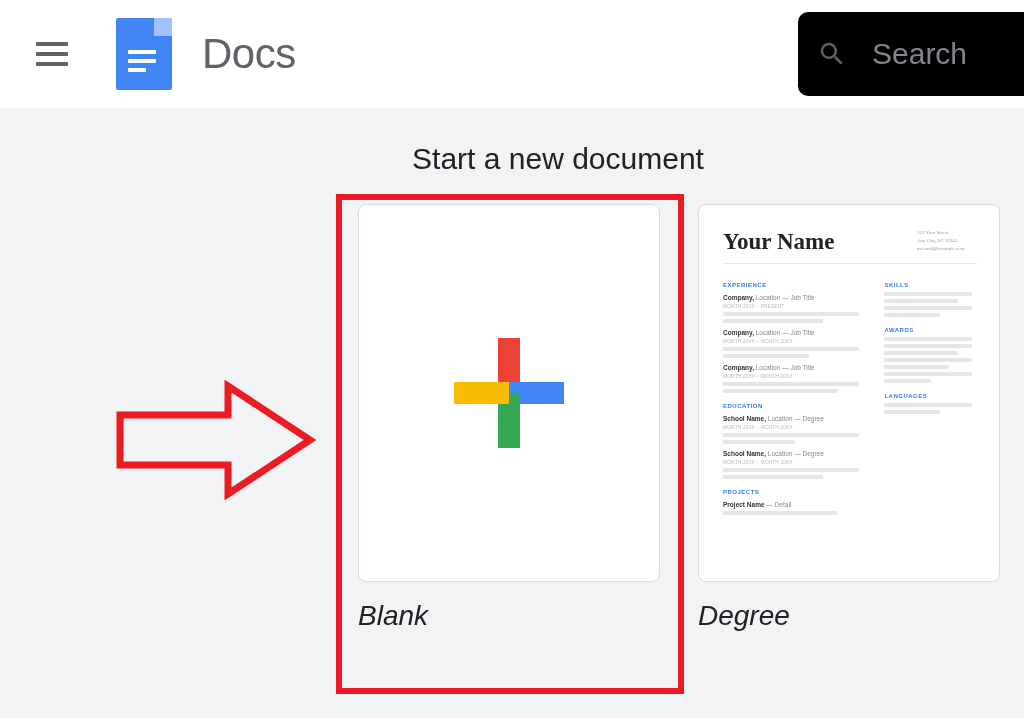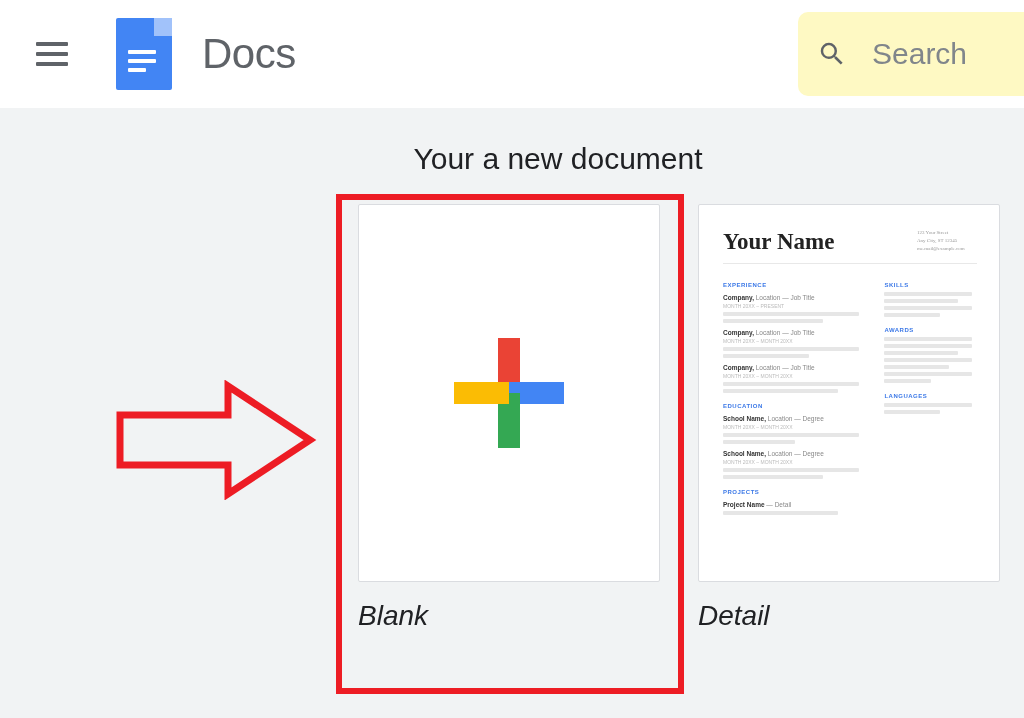--- a/index.html
+++ b/index.html
@@ -71,21 +71,21 @@
     font-weight: 400;
     letter-spacing: -0.5px;
   }
 
   .searchbox {
     position: absolute;
     right: 0;
     top: 12px;
     height: 84px;
     width: 226px;
-    background: #fef9c3;
+    background: #000000;
     border-top-left-radius: 10px;
     border-bottom-left-radius: 10px;
     display: flex;
     align-items: center;
     padding-left: 18px;
     color: #5f6368;
   }
   .searchbox .mag {
     width: 32px; height: 32px; margin-right: 24px;
     display:flex; align-items:center; justify-content:center;
@@ -113,21 +113,21 @@
     gap: 38px;
     margin-top: 28px;
     margin-left: 358px;
   }
   .card-wrap { display:flex; flex-direction:column; }
   .card {
     width: 302px;
     height: 378px;
     background: #fff;
     border: 1px solid #dadce0;
-    border-radius: 2px;
+    border-radius: 8px;
     cursor: pointer;
     overflow: hidden;
     position: relative;
   }
 
   
   .plus {
     position: absolute; top: 50%; left: 50%; transform: translate(-50%, -50%);
     width: 110px; height: 110px;
   }
@@ -199,21 +199,21 @@
     <span class="mag">
       <svg viewBox="0 0 24 24">
           <path d="M15.5 14h-.79l-.28-.27A6.471 6.471 0 0016 9.5 6.5 6.5 0 109.5 16c1.61 0 3.09-.59 4.23-1.57l.27.28v.79l5 4.99L20.49 19l-4.99-5zm-6 0C7.01 14 5 11.99 5 9.5S7.01 5 9.5 5 14 7.01 14 9.5 11.99 14 9.5 14z"></path>
         </svg>
     </span>
     <span class="ph">Search</span>
   </div>
 </div>
 
 <div class="content">
-  <div class="section-title">Your a new document</div>
+  <div class="section-title">Start a new document</div>
 
   <div class="cards">
 
     <div class="card-wrap">
       <div class="card">
         <div class="plus">
           <div class="seg red"></div>
           <div class="seg blue"></div>
           <div class="seg green"></div>
           <div class="seg yellow"></div>
@@ -278,21 +278,21 @@
                 <div class="blurb w70"></div>
                 <div class="blurb w95"></div>
                 <div class="blurb w50"></div>
               <div class="sec-h">LANGUAGES</div>
               <div class="blurb w95"></div>
                 <div class="blurb w60"></div>
             </div>
           </div>
         </div>
       </div>
-      <div class="card-label">Detail</div>
+      <div class="card-label">Degree</div>
     </div>
 
   </div>
 
   <div class="anno anno-box"></div>
   <div class="anno anno-arrow">
     <svg width="210" height="120" viewBox="0 0 210 120">
       <path d="M10 35 L118 35 L118 6 L200 60 L118 114 L118 85 L10 85 Z" fill="none" stroke="#ed1c24" stroke-width="7" stroke-linejoin="miter"></path>
     </svg>
   </div>

